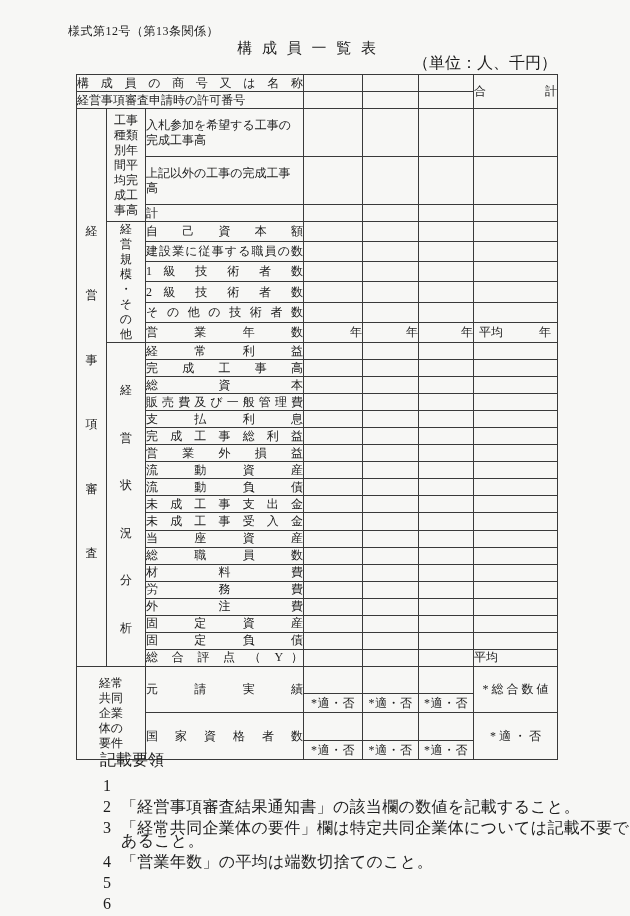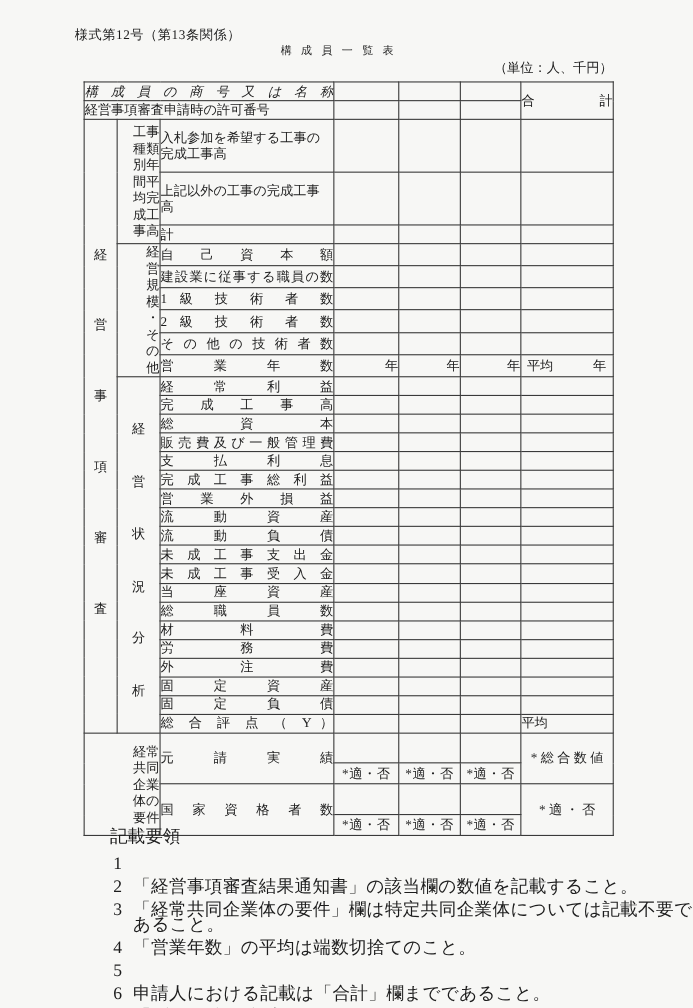--- a/index.html
+++ b/index.html
@@ -5,22 +5,22 @@
   html,body{margin:0;padding:0;}
   body{
     width:630px;height:916px;
     background:#f7f7f5;
     color:#1c1c1c;
     font-family:"Liberation Serif","DejaVu Serif",serif;
     position:relative;
     overflow:hidden;
   }
   .form-number{position:absolute;left:68px;top:23px;font-size:12px;letter-spacing:0.5px;}
-  .doc-title{position:absolute;left:0;top:39px;width:616px;text-align:center;font-size:10px;letter-spacing:3px;}
-  .unit-note{position:absolute;left:0;top:53px;width:557px;text-align:right;font-size:12px;}
+  .doc-title{position:absolute;left:0;top:39px;width:616px;text-align:center;font-size:15px;letter-spacing:3px;}
+  .unit-note{position:absolute;left:0;top:53px;width:557px;text-align:right;font-size:16px;}
 
   table.main{
     position:absolute;left:76px;top:74px;
     border-collapse:collapse;table-layout:fixed;
     width:481px;
   }
   table.main td{
     border:1px solid #3a3a3a;
     padding:0;
     font-size:12px;
@@ -30,28 +30,28 @@
   }
   tr.rh17{height:17px;}
   tr.rh48{height:48px;}
   tr.rh27{height:27px;}
   tr.rh28{height:28px;margin-top:36px;}
   tr.rh19{height:19px;}
 
   td.lbl{padding:0 5px;text-align:left;}
   td.just{text-align:justify;text-align-last:justify;-moz-text-align-last:justify;}
   td.ctr{text-align:left;}
-  td.p24{padding:0 24px;font-style:italic;}
+  td.p24{padding:0 24px;}
   td.rt{text-align:right;padding-right:8px;}
   td.pre{white-space:pre-line;}
   td.tot-head{padding:0 26px;text-align:justify;text-align-last:justify;}
   td.pf{font-size:11px;text-align:center;letter-spacing:0.5px;padding:0 2px;}
   td.tot-ctr{text-align:center;font-size:11px;padding:0 4px;}
 
-  td.vcell{text-align:right;vertical-align:middle;}
+  td.vcell{text-align:center;vertical-align:middle;}
   td.wv{font-size:11px;line-height:16px;}
   td.so8{font-size:11px;line-height:12.7px;}
   td.jv{font-size:11px;line-height:17px;}
 
   .vspread{
     display:flex;flex-direction:column;align-items:center;justify-content:space-between;
     box-sizing:border-box;font-size:12px;width:100%;
   }
   .v-exam{height:538px;padding:105px 0 95px 0;}
   .v-cond{height:323px;padding:40px 0 30px 0;}
@@ -380,19 +380,18 @@
     </div>
   <div class="note-item">
       <span class="note-num">4</span>
       <span class="note-text">「営業年数」の平均は端数切捨てのこと。</span>
     </div>
   <div class="note-item">
       <span class="note-num">5</span>
     </div>
   <div class="note-item">
       <span class="note-num">6</span>
-      <span class="note-text">申請人における記載は「合計」欄までであること。</span>
     </div>
   <div class="note-item">
       <span class="note-num">7</span>
       <span class="note-text">「*印」の欄は記入しないこと。</span>
     </div>
 </div>
 
 </body></html>

